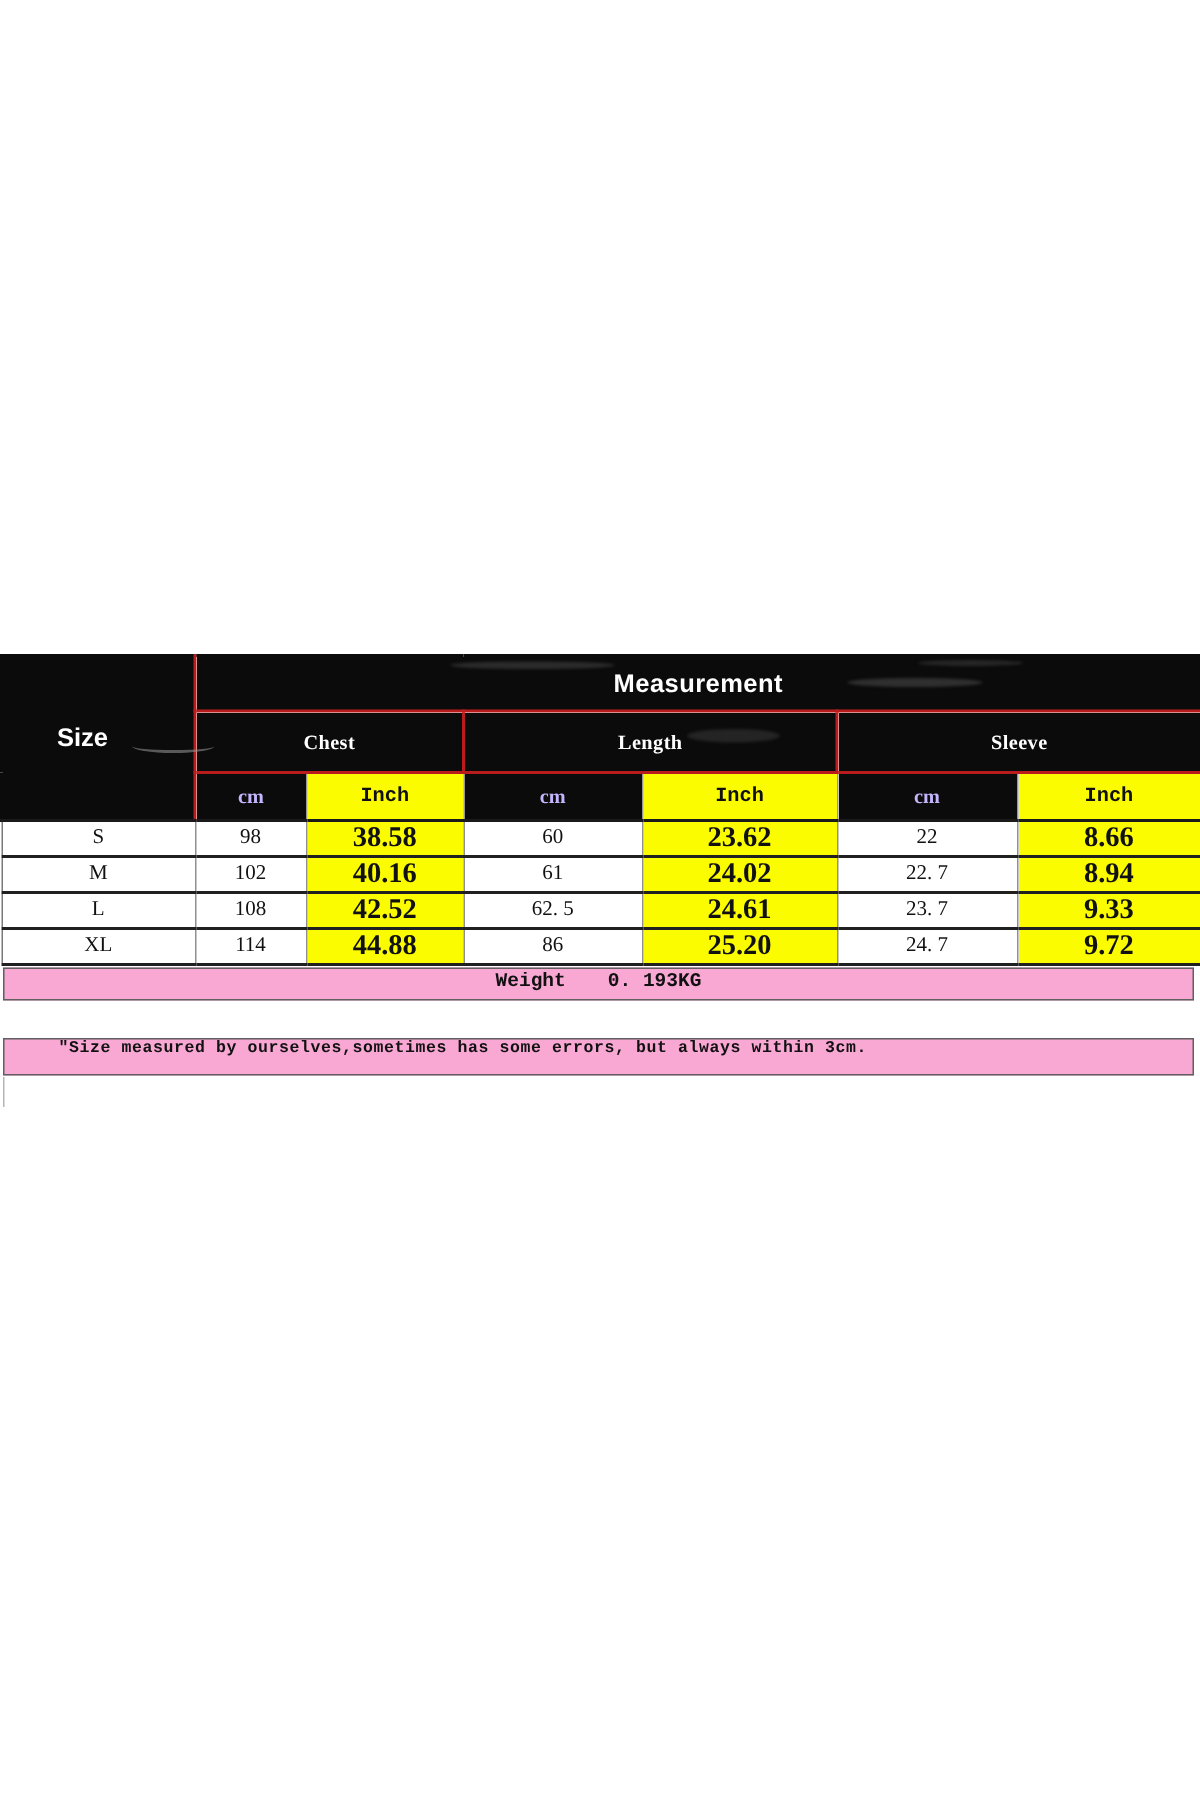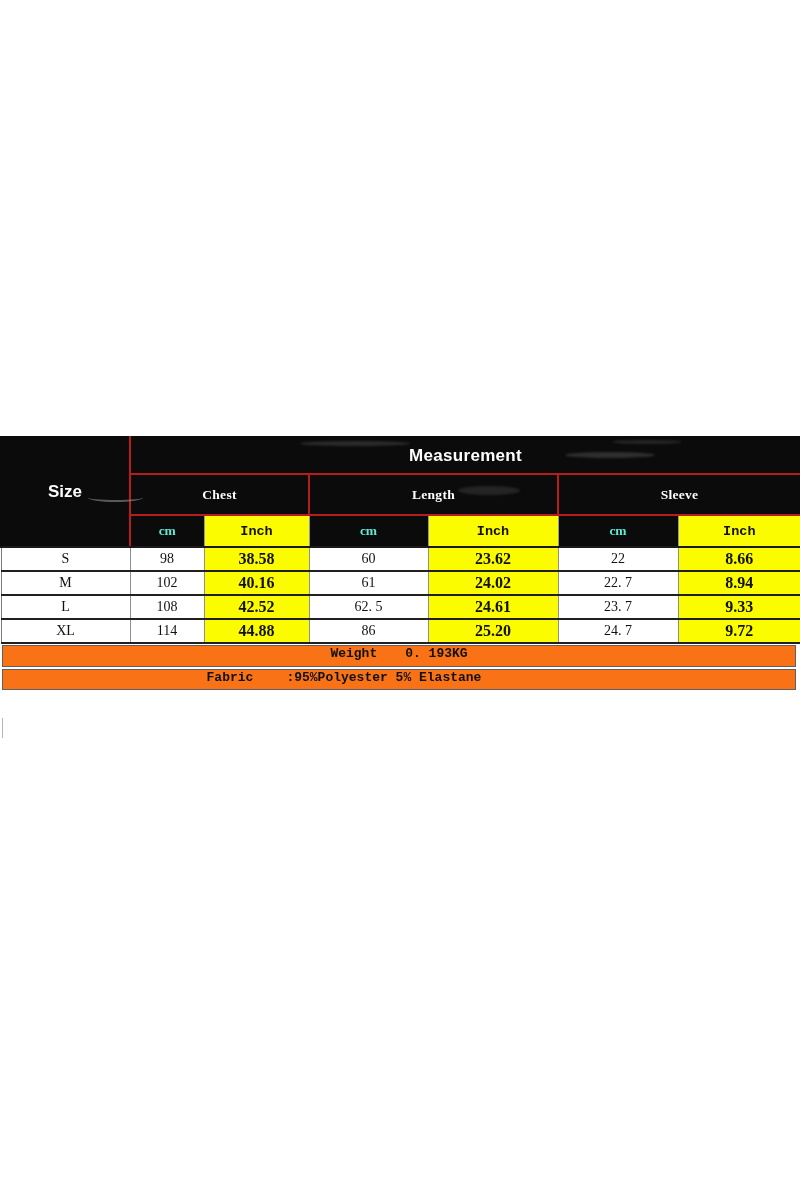--- a/index.html
+++ b/index.html
@@ -13,42 +13,42 @@
 
   tr.r1{height:37px;}
   tr.r2{height:41px;border-radius:11px;}
   tr.r3{height:32px;}
   tr.dr{height:24px;}
 
   
   td.hd{background:#0b0b0b;color:#ffffff;border:2px solid #b91c1c;}
   td.title-cell{font:bold 17px "Liberation Sans",sans-serif;letter-spacing:.3px;
                 border-top-color:#0b0b0b;border-right-color:#101010;}
-  td.size-cell{font:bold 17px "Liberation Sans",sans-serif;text-align:left;padding-left:46px;
+  td.size-cell{font:bold 17px "Liberation Sans",sans-serif;text-align:left;padding-left:36px;
                border-top-color:#0b0b0b;border-left-color:#0b0b0b;border-bottom:2px solid #1a1a1a;}
   td.grp{font:bold 13.5px "Liberation Serif",serif;letter-spacing:.3px;}
   td.grp-sleeve{border-right-color:#101010;}
 
   
   td.unit{font:bold 13.5px "Liberation Serif",serif;
           border-top:2px solid #d8d8d8;border-bottom:2px solid #1a1a1a;
           border-left:1px solid #989898;border-right:1px solid #989898;}
-  td.unit-cm{background:#0b0b0b;color:#5eead4;}
+  td.unit-cm{background:#0b0b0b;color:#c4b5fd;}
   td.unit-inch{background:#fcfc00;color:#101010;font-family:Liberation Mono, monospace;}
   td.last-col{border-right:2px solid #111111 !important;}
 
   
   td.d{background:#ffffff;color:#111;font:14px "Liberation Serif",serif;
        border-top:2px solid #202020;border-bottom:2px solid #202020;
        border-left:1px solid #8f8f8f;border-right:1px solid #8f8f8f;}
-  td.d-inch{background:#fcfc00;font-weight:bold;font-size:16px;}
+  td.d-inch{background:#fcfc00;font-weight:bold;font-size:19px;}
   td.first-col{border-left:1px solid #7a7a7a;}
 
   
-  .fbox{position:absolute;left:2px;width:794px;background:#f97316;
+  .fbox{position:absolute;left:2px;width:794px;background:#f9a8d4;
         border:1px solid #5f5f5f;box-sizing:border-box;color:#111;}
   .weight-box{top:645px;height:22px;line-height:20px;text-align:center;
               font:bold 13px "Liberation Mono",monospace;}
   .fabric-box{top:669px;height:21px;line-height:19px;text-align:center;
               font:bold 13px "Liberation Mono",monospace;}
   .fabric-inner{position:relative;left:-55px;}
   .note-box{top:692px;height:25px;line-height:23px;text-align:left;padding-left:36px;
             font:bold 11px "Liberation Mono",monospace;letter-spacing:.4px;}
   .gap28{display:inline-block;width:28px;}
   .gap33{display:inline-block;width:33px;}
@@ -133,24 +133,24 @@
       <td class="d">24. 7</td>
       <td class="d d-inch last-col">9.72</td>
     </tr>
   </tbody>
     </table>
 
   <div class="fbox weight-box">
     <span>Weight</span><span class="gap28"></span><span>0. 193KG</span>
   </div>
 
-  <div class="fbox fabric-box">
-    <span class="fabric-inner"><span>Fabric</span><span class="gap33"></span><span>:95%Polyester 5% Elastane</span></span>
+
+  <div class="fbox note-box">
+    <span>″Size measured by ourselves,sometimes has some errors, but always within 3cm.</span>
   </div>
-
 
   <div class="smudge sm1"></div>
   <div class="smudge sm2"></div>
   <div class="smudge sm3"></div>
   <div class="smudge sm4"></div>
   <div class="smudge swoosh"></div>
   <div class="smudge edge-tick"></div>
 
 </div>
 

